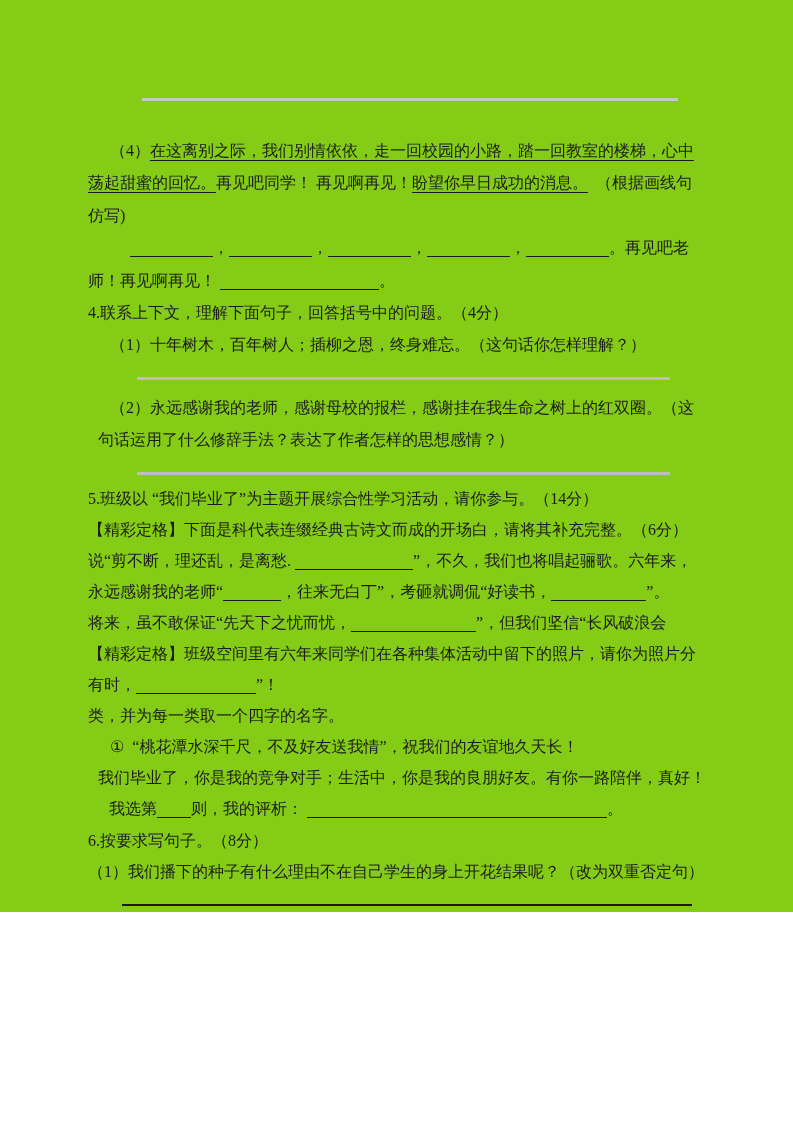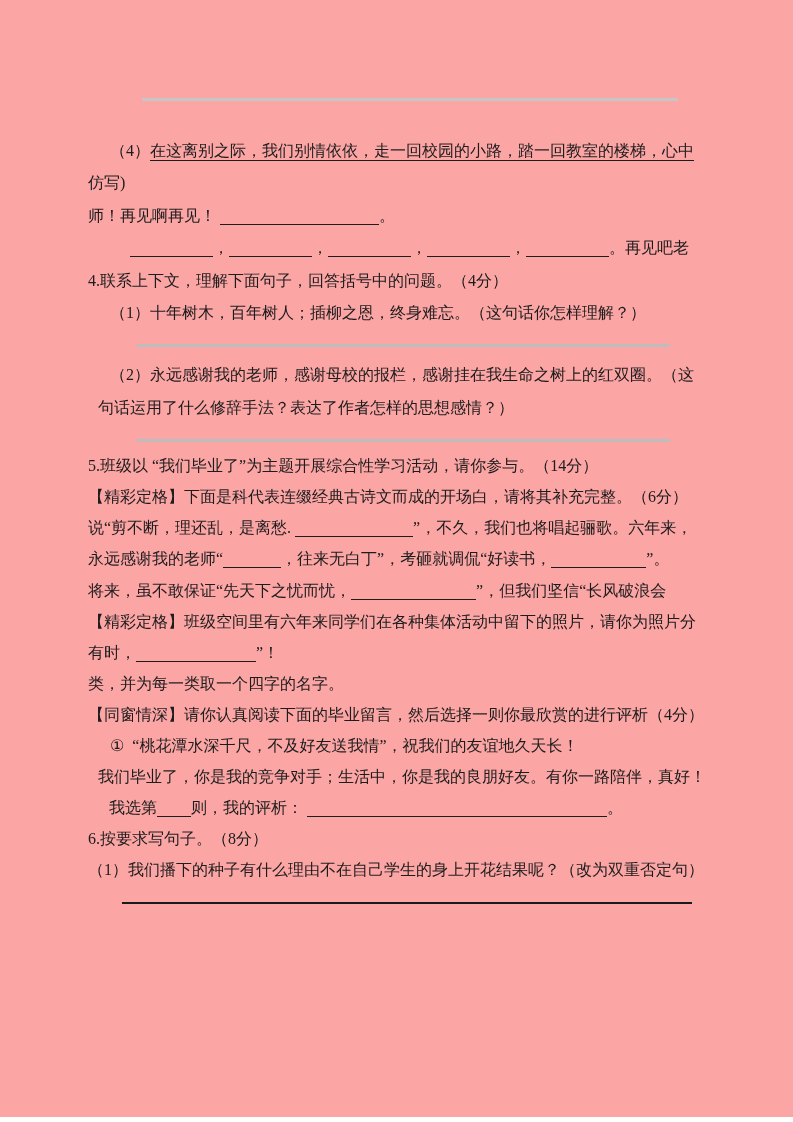--- a/index.html
+++ b/index.html
@@ -1,19 +1,19 @@
 <!DOCTYPE html>
 <html><head>
 <meta charset="utf-8">
 <style>
   html,body{margin:0;padding:0;background:#ffffff;}
   .page{
     position:relative;
-    width:793px;height:1117px;
-    background:#fca5a5;
+    width:793px;height:912px;
+    background:#84cc16;
     box-sizing:border-box;
     padding:0 85px 0 88px;
     overflow:hidden;
     font-family:"Liberation Serif","DejaVu Serif",serif;
     color:#1c1c1c;
   }
   .ln{
     height:32.4px;line-height:32.4px;
     font-size:16px;letter-spacing:0px;
     white-space:nowrap;
@@ -45,27 +45,30 @@
 
 <div class="page">
 
   <div class="rule rule-top"></div>
 
   <div class="part partA">
     <div class="ln" style="padding-left:22px">
       <span>（4）</span><span class="ul">在这离别之际，我们别情依依，走一回校园的小路，踏一回教室的楼梯，心中</span>
     </div>
     <div class="ln">
+      <span class="ul">荡起甜蜜的回忆。</span><span>再见吧同学！ 再见啊再见！</span><span class="ul">盼望你早日成功的消息。</span><span class="ml8">（根据画线句</span>
+    </div>
+    <div class="ln">
       <span>仿写)</span>
+    </div>
+    <div class="ln" style="padding-left:42px">
+      <span class="blank" style="width:83px"></span><span>，</span><span class="blank" style="width:83px"></span><span>，</span><span class="blank" style="width:83px"></span><span>，</span><span class="blank" style="width:83px"></span><span>，</span><span class="blank" style="width:83px"></span><span>。再见吧老</span>
     </div>
     <div class="ln">
       <span>师！再见啊再见！</span><span class="blank ml4" style="width:159px"></span><span>。</span>
-    </div>
-    <div class="ln" style="padding-left:42px">
-      <span class="blank" style="width:83px"></span><span>，</span><span class="blank" style="width:83px"></span><span>，</span><span class="blank" style="width:83px"></span><span>，</span><span class="blank" style="width:83px"></span><span>，</span><span class="blank" style="width:83px"></span><span>。再见吧老</span>
     </div>
     <div class="ln">
       <span>4.联系上下文，理解下面句子，回答括号中的问题。（4分）</span>
     </div>
     <div class="ln" style="padding-left:22px">
       <span>（1）十年树木，百年树人；插柳之恩，终身难忘。（这句话你怎样理解？）</span>
     </div>
   </div>
 
   <div id="rule1" class="rule rule-ans"></div>
@@ -99,23 +102,20 @@
     </div>
     <div class="ln">
       <span>【精彩定格】班级空间里有六年来同学们在各种集体活动中留下的照片，请你为照片分</span>
     </div>
     <div class="ln">
       <span>有时，</span><span class="blank" style="width:120px"></span><span>”！</span>
     </div>
     <div class="ln">
       <span>类，并为每一类取一个四字的名字。</span>
     </div>
-    <div class="ln">
-      <span>【同窗情深】请你认真阅读下面的毕业留言，然后选择一则你最欣赏的进行评析（4分）</span>
-    </div>
     <div class="ln" style="padding-left:22px">
       <span>①</span><span class="ml8">“桃花潭水深千尺，不及好友送我情”，祝我们的友谊地久天长！</span>
     </div>
     <div class="ln" style="padding-left:10px">
       <span>我们毕业了，你是我的竞争对手；生活中，你是我的良朋好友。有你一路陪伴，真好！</span>
     </div>
     <div class="ln" style="padding-left:21px">
       <span>我选第</span><span class="blank" style="width:34px"></span><span>则，我的评析：</span><span class="blank ml4" style="width:300px"></span><span>。</span>
     </div>
     <div class="ln">

